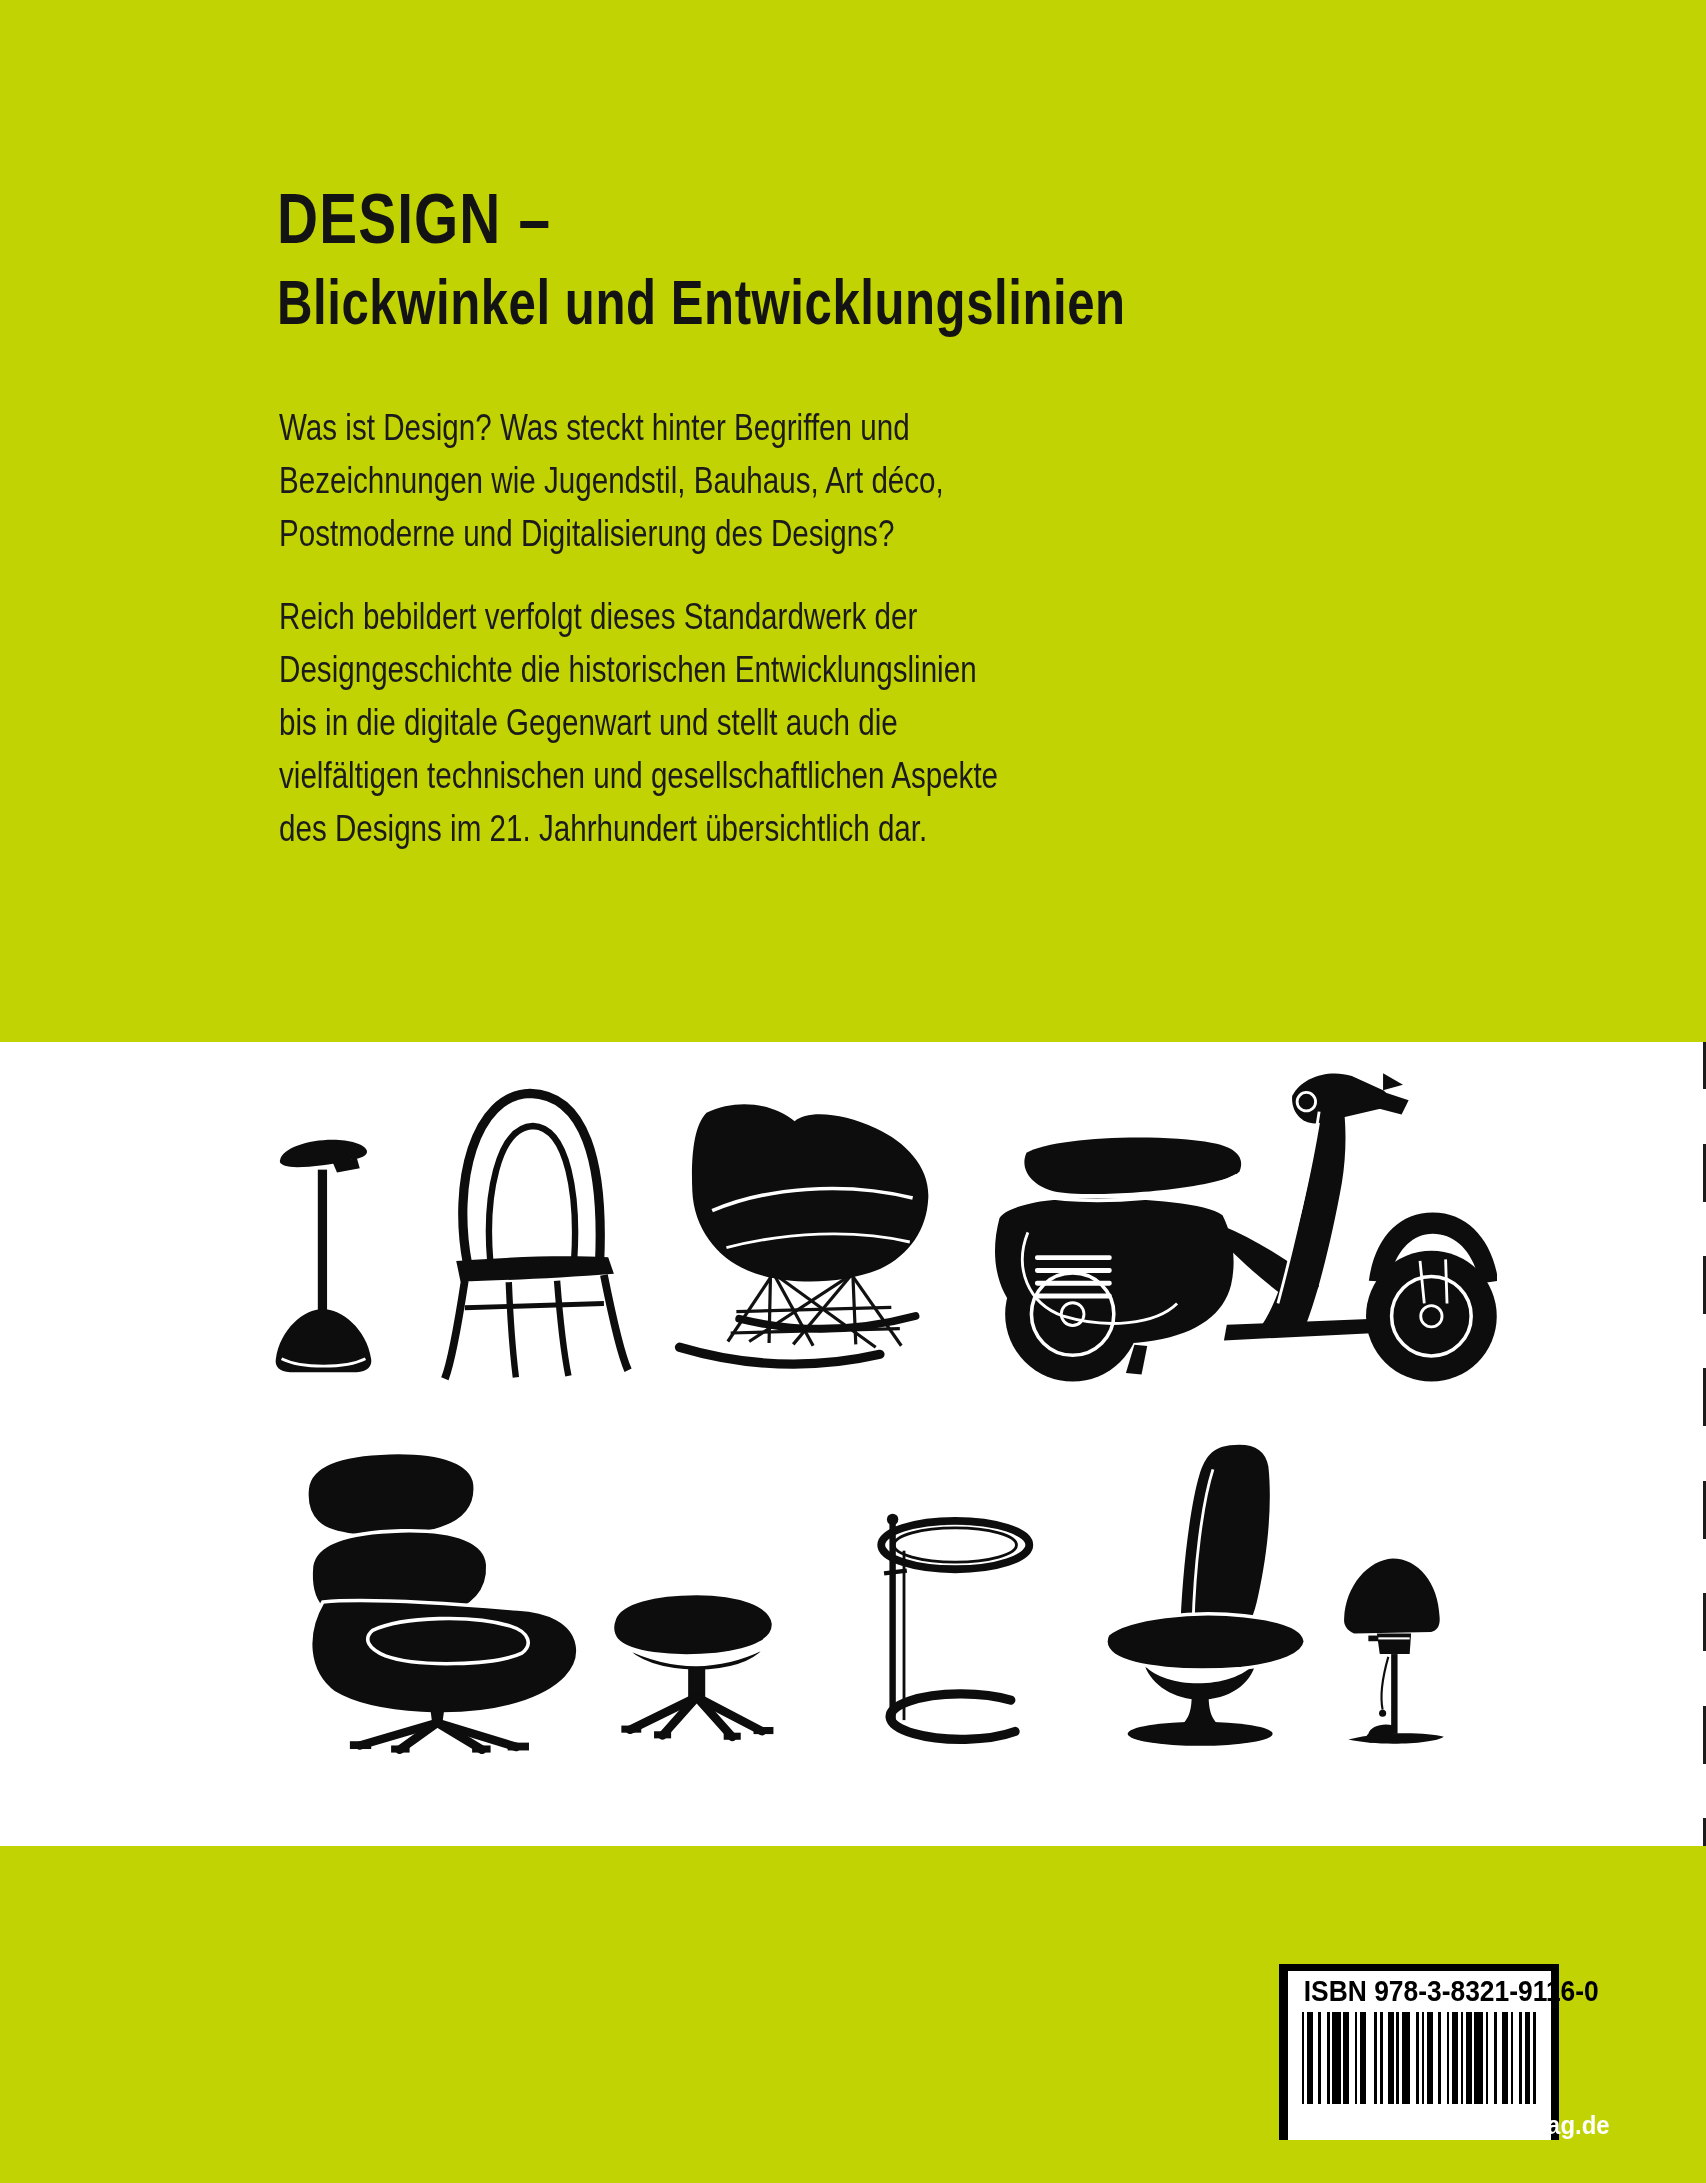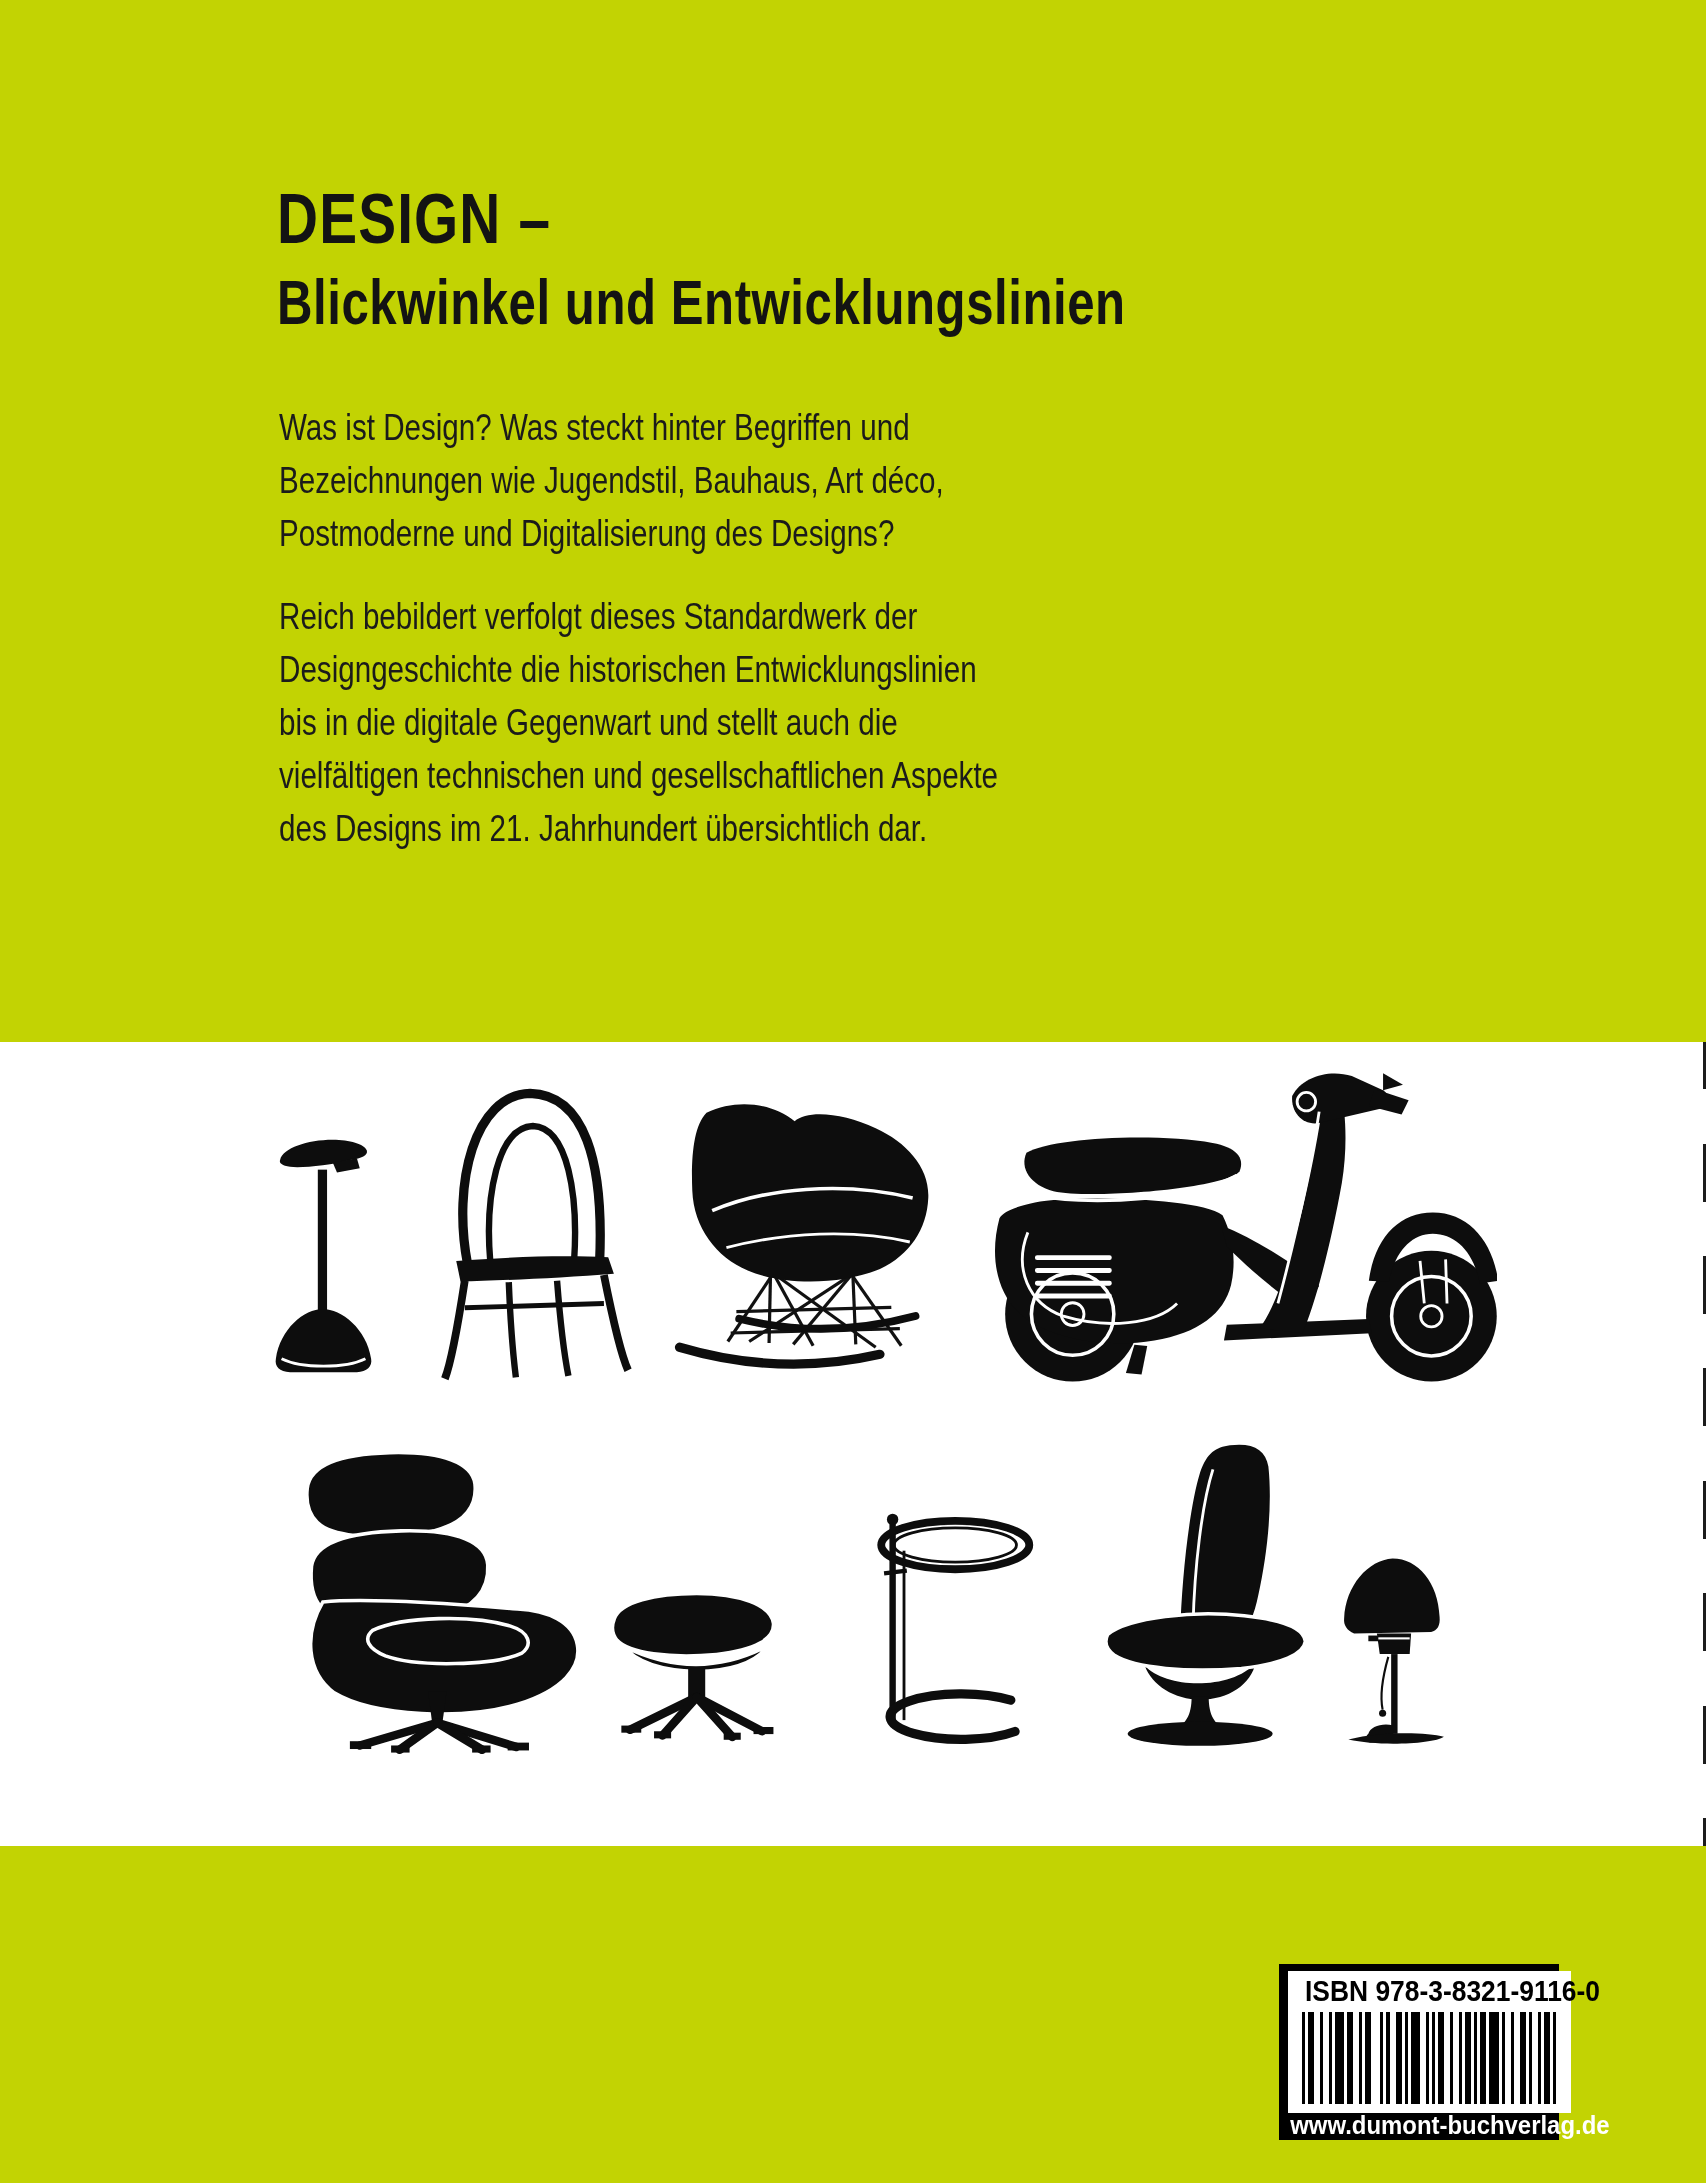--- a/index.html
+++ b/index.html
@@ -30,21 +30,21 @@
   }
   .band svg{position:absolute;display:block;}
   .edge-mark{
     position:absolute;right:0;width:4.3px;height:58px;background:#1c1c1c;
   }
   
   .isbn-block{
     left:1279px;top:1964px;width:280px;height:176px;background:#000;
   }
   .isbn-white{
-    position:absolute;left:8.5px;top:7.1px;width:263px;height:142px;background:#fff;padding-left:20px;
+    position:absolute;left:8.5px;top:7.1px;width:263px;height:169px;background:#fff;
   }
   .isbn-text{
     position:absolute;left:0;top:2.8px;width:100%;text-align:center;
     font-size:30px;font-weight:bold;color:#000;letter-spacing:0px;
     transform:scaleX(0.88);white-space:nowrap;
   }
   .barcode{
     position:absolute;left:14.2px;right:14.2px;top:41px;height:92px;
     display:flex;align-items:stretch;
   }

